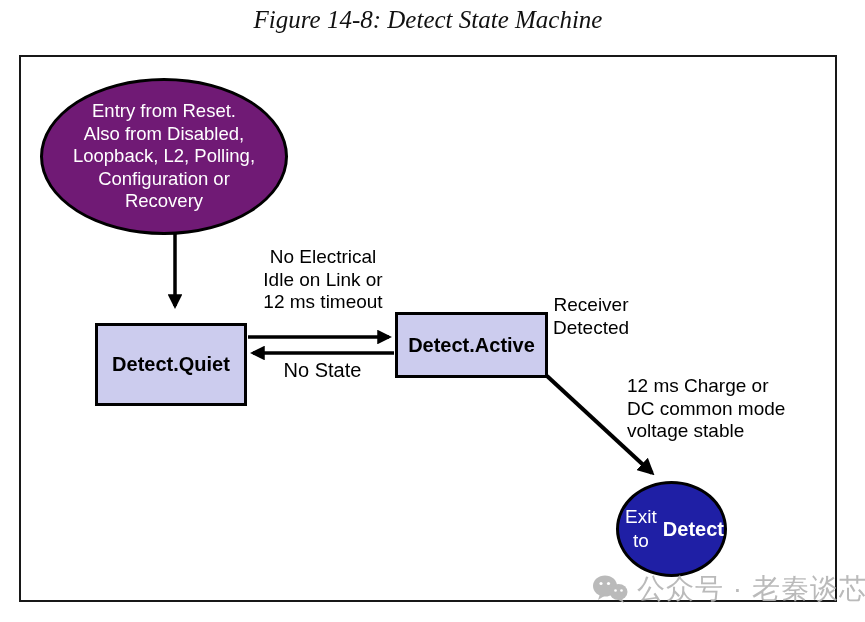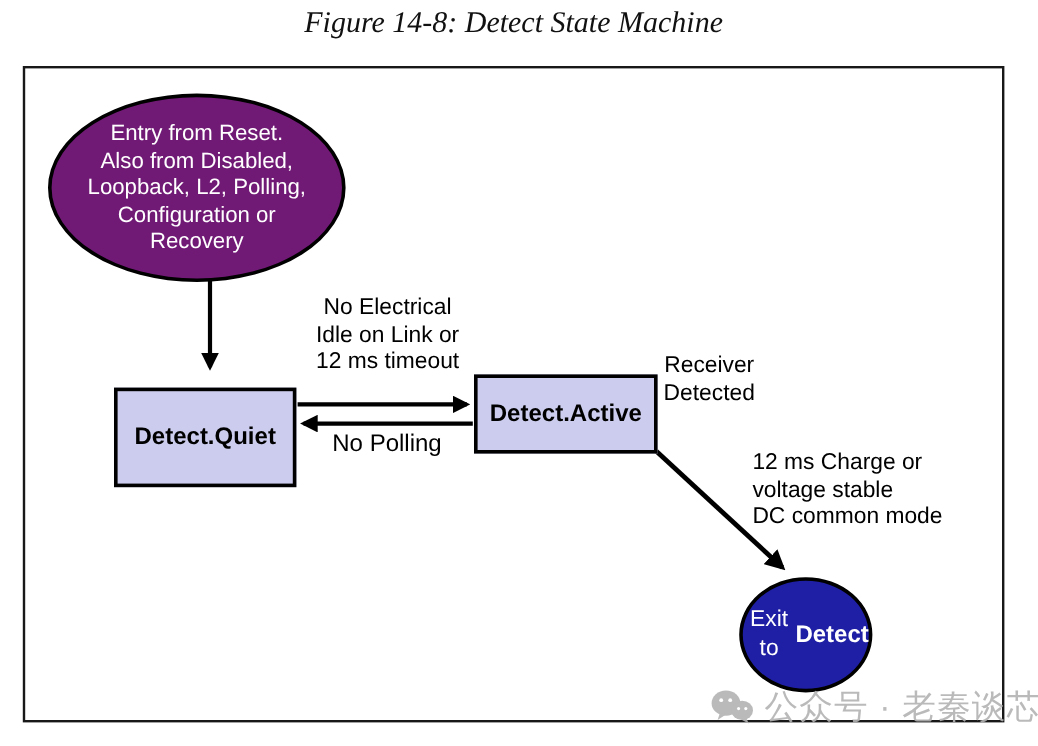--- a/index.html
+++ b/index.html
@@ -129,32 +129,32 @@
   <div class="bold-line">Detect</div>
 </div>
 
 <div class="edge-label lbl-no-electrical">
   <div>No Electrical</div>
   <div>Idle on Link or</div>
   <div>12 ms timeout</div>
 </div>
 
 <div class="edge-label lbl-no-detect">
-  <span>No Polling</span>
+  <span>No State</span>
 </div>
 
 <div class="edge-label lbl-receiver">
   <div>Receiver</div>
   <div>Detected</div>
 </div>
 
 <div class="edge-label lbl-charge">
   <div>12 ms Charge or</div>
+  <div>DC common mode</div>
   <div>voltage stable</div>
-  <div>DC common mode</div>
 </div>
 
 <div class="watermark">
   <svg width="36" height="30" viewBox="0 0 36 30">
     <ellipse cx="13" cy="12" rx="12" ry="10.5" fill="#b3b3b3"></ellipse>
     <polygon points="8,20 6,26 13,21.5" fill="#b3b3b3"></polygon>
     <circle cx="9" cy="9.5" r="1.6" fill="#ffffff"></circle>
     <circle cx="16.5" cy="9.5" r="1.6" fill="#ffffff"></circle>
     <ellipse cx="26.5" cy="18" rx="9" ry="8" fill="#b3b3b3"></ellipse>
     <polygon points="30,24.5 32,29 25.5,25.5" fill="#b3b3b3"></polygon>

